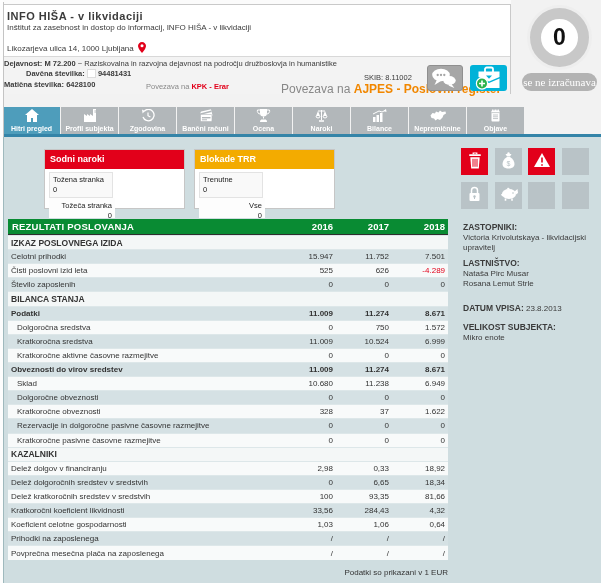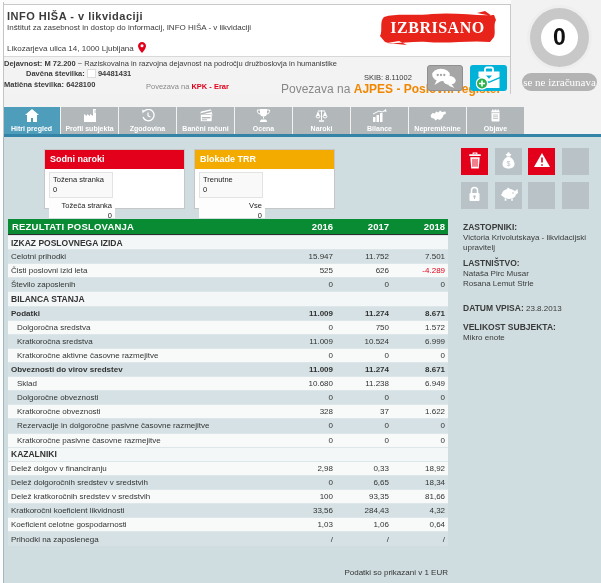--- a/index.html
+++ b/index.html
@@ -121,26 +121,20 @@
             <rect x="15" y="2.5" width="8" height="6" rx="1.8" fill="none" stroke="#fff" stroke-width="1.8"></rect>
             <path d="M8.5 6.5h21v5.5l-10.5 4.5L8.5 12z" fill="#fff"></path>
             <path d="M8.5 13.5l10.5 4.5 10.5-4.5V23h-21z" fill="#fff"></path>
             <path d="M16 10.5h6l-3 3.2z" fill="#00b2d8"></path>
             <circle cx="12" cy="18.5" r="5.6" fill="#2bb24c" stroke="#fff" stroke-width="1.2"></circle>
             <path d="M12 15.5v6M9 18.5h6" stroke="#fff" stroke-width="1.6"></path>
           </svg></div>
   </div>
 </div>
 
-<div id="stamp">
-  <svg width="121" height="38" viewBox="0 0 121 38">
-        <path d="M7 7 C18 3, 35 6, 55 4 C78 2, 98 6, 117 5 L119 10 C116 15, 119 22, 117 27 L113 32 C92 30, 72 34, 50 32 C32 31, 16 35, 8 32 L3 26 C6 20, 2 12, 7 7 Z M10 33 L30 35 L22 31 Z M100 3 L115 6 L108 1 Z" fill="#e8241a"></path>
-      </svg>
-  <div class="txt">IZBRISANO</div>
-</div>
 
 <div id="circ">
       <div class="zero">0</div>
     </div>
 <div id="nolabel">se ne izračunava</div>
 
 <div id="tabs">
   <div class="tab active"><svg width="14" height="13" viewBox="0 0 14 13">
           <path d="M7 0L0 6h2v7h4V9h2v4h4V6h2z" fill="#fff"></path>
         </svg><div class="lbl">Hitri pregled</div></div>
@@ -369,20 +363,26 @@
             <td class="num">1,03</td>
             <td class="num">1,06</td>
             <td class="num">0,64</td>
           </tr>
     <tr class="g">
             <td class="lab">Prihodki na zaposlenega</td>
             <td class="num">/</td>
             <td class="num">/</td>
             <td class="num">/</td>
           </tr>
+    <tr class="w">
+            <td class="lab">Povprečna mesečna plača na zaposlenega</td>
+            <td class="num">/</td>
+            <td class="num">/</td>
+            <td class="num">/</td>
+          </tr>
   </tbody>
       </table>
 </div>
 <div id="footer">Podatki so prikazani v 1 EUR</div>
 
 <div id="side">
   <div style="position:absolute;left:0;top:0"><b>ZASTOPNIKI:</b><br>Victoria Krivolutskaya - likvidacijski<br>upravitelj</div>
   <div style="position:absolute;left:0;top:36px"><b>LASTNIŠTVO:</b><br>Nataša Pirc Musar<br>Rosana Lemut Strle</div>
   <div style="position:absolute;left:0;top:81px"><b>DATUM VPISA:</b> 23.8.2013</div>
   <div style="position:absolute;left:0;top:100px"><b>VELIKOST SUBJEKTA:</b><br>Mikro enote</div>

